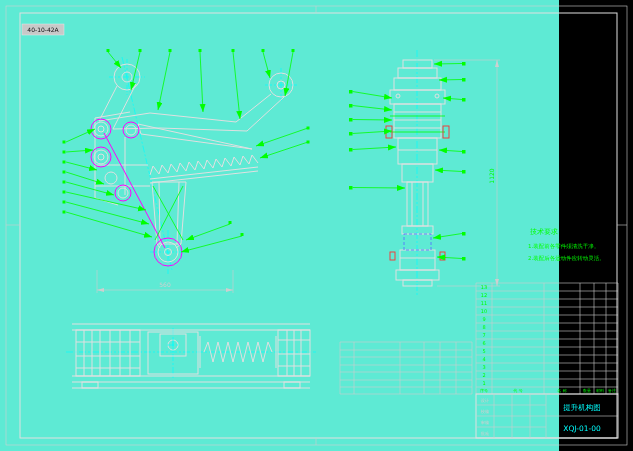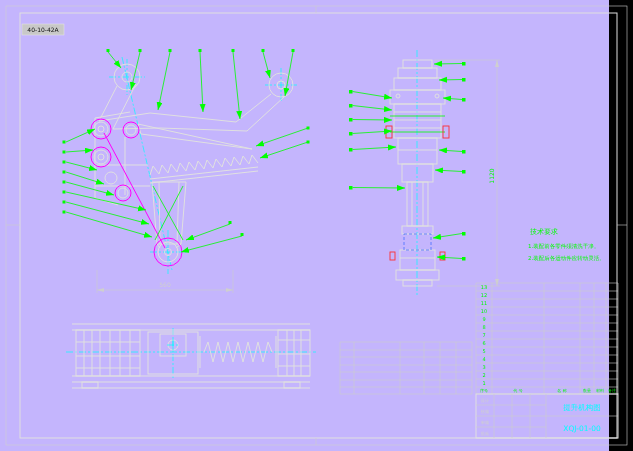--- a/index.html
+++ b/index.html
@@ -3,21 +3,21 @@
 <meta charset="utf-8">
 <style>
   html, body {
     margin: 0;
     padding: 0;
     background: #000000;
     width: 633px;
     height: 451px;
     overflow: hidden;
   }
-  #stage { position: relative; width: 609px; height: 451px; background: #c4b5fd; }
+  #stage { position: relative; width: 559px; height: 451px; background: #5eead4; }
   svg { display: block; }
   text { font-family: "DejaVu Sans", "Liberation Sans", sans-serif; }
   .wline   { stroke:#e0e0e0; stroke-width:1;   fill:none; }
   .wthin   { stroke:#cfcfcf; stroke-width:0.6; fill:none; }
   .gline   { stroke:#00ff00; stroke-width:0.8; fill:none; }
   .cyanline{ stroke:#00ffff; stroke-width:0.7; fill:none; stroke-dasharray:7 2 2 2; }
   .mgline  { stroke:#ff00ff; stroke-width:1;   fill:none; }
   .redline { stroke:#ff3030; stroke-width:0.9; fill:none; }
   .blueline{ stroke:#5577ff; stroke-width:0.9; fill:none; stroke-dasharray:3 2; }
   .gsq     { fill:#00ff00; stroke:none; }

